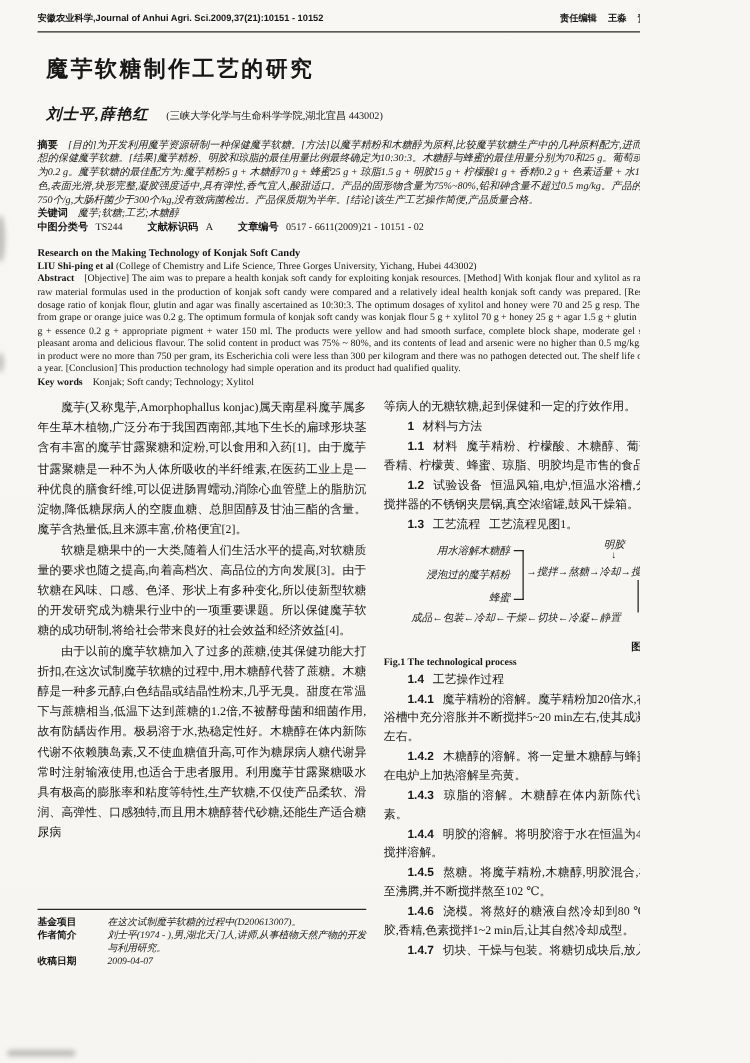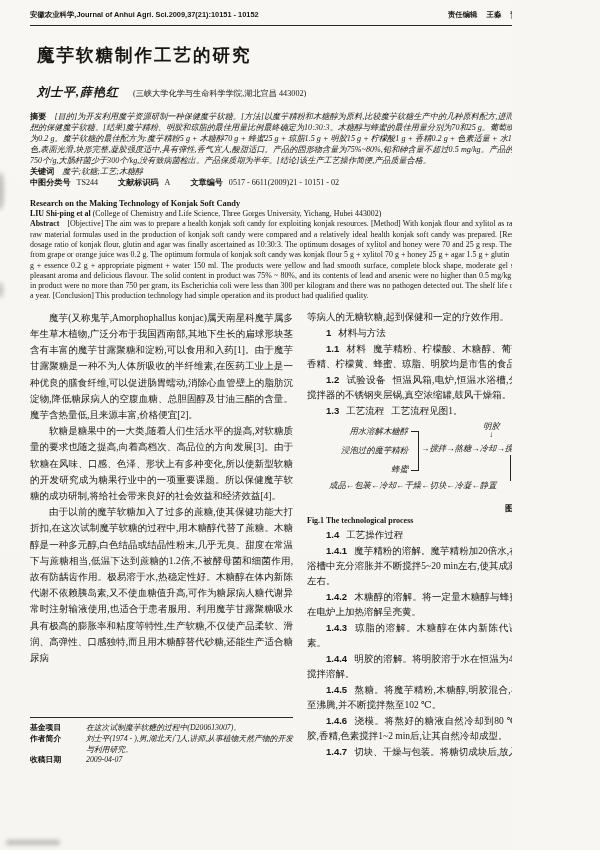--- a/index.html
+++ b/index.html
@@ -117,20 +117,23 @@
 
     <div class="en">
       <div class="en-title">Research on the Making Technology of Konjak Soft Candy</div>
       <div class="en-authors">
         <span class="nm">LIU Shi-ping et al</span>
         <span>(College of Chemistry and Life Science, Three Gorges University, Yichang, Hubei 443002)</span>
       </div>
       <div>
         <span class="lbl">Abstract</span><span>[Objective] The aim was to prepare a health konjak soft candy for exploiting konjak resources. [Method] With konjak flour and xylitol as raw materials, a few raw material formulas used in the production of konjak soft candy were compared and a relatively ideal health konjak soft candy was prepared. [Result] The optimum dosage ratio of konjak flour, glutin and agar was finally ascertained as 10:30:3. The optimum dosages of xylitol and honey were 70 and 25 g resp. The dosage of essence from grape or orange juice was 0.2 g. The optimum formula of konjak soft candy was konjak flour 5 g + xylitol 70 g + honey 25 g + agar 1.5 g + glutin 15 g + citric acid 1 g + essence 0.2 g + appropriate pigment + water 150 ml. The products were yellow and had smooth surface, complete block shape, moderate gel strength, elasticity, pleasant aroma and delicious flavour. The solid content in product was 75% ~ 80%, and its contents of lead and arsenic were no higher than 0.5 mg/kg. The total bacteria in product were no more than 750 per gram, its Escherichia coli were less than 300 per kilogram and there was no pathogen detected out. The shelf life of product was half a year. [Conclusion] This production technology had simple operation and its product had qualified quality.</span>
       </div>
+      <div>
+        <span class="lbl">Key words</span><span>Konjak; Soft candy; Technology; Xylitol</span>
+      </div>
     </div>
 
     <div class="cols">
       <div class="col left">
         <p>魔芋(又称鬼芋,Amorphophallus konjac)属天南星科魔芋属多年生草木植物,广泛分布于我国西南部,其地下生长的扁球形块茎含有丰富的魔芋甘露聚糖和淀粉,可以食用和入药[1]。由于魔芋甘露聚糖是一种不为人体所吸收的半纤维素,在医药工业上是一种优良的膳食纤维,可以促进肠胃蠕动,消除心血管壁上的脂肪沉淀物,降低糖尿病人的空腹血糖、总胆固醇及甘油三酯的含量。魔芋含热量低,且来源丰富,价格便宜[2]。</p>
         <p>软糖是糖果中的一大类,随着人们生活水平的提高,对软糖质量的要求也随之提高,向着高档次、高品位的方向发展[3]。由于软糖在风味、口感、色泽、形状上有多种变化,所以使新型软糖的开发研究成为糖果行业中的一项重要课题。所以保健魔芋软糖的成功研制,将给社会带来良好的社会效益和经济效益[4]。</p>
         <p>由于以前的魔芋软糖加入了过多的蔗糖,使其保健功能大打折扣,在这次试制魔芋软糖的过程中,用木糖醇代替了蔗糖。木糖醇是一种多元醇,白色结晶或结晶性粉末,几乎无臭。甜度在常温下与蔗糖相当,低温下达到蔗糖的1.2倍,不被酵母菌和细菌作用,故有防龋齿作用。极易溶于水,热稳定性好。木糖醇在体内新陈代谢不依赖胰岛素,又不使血糖值升高,可作为糖尿病人糖代谢异常时注射输液使用,也适合于患者服用。利用魔芋甘露聚糖吸水具有极高的膨胀率和粘度等特性,生产软糖,不仅使产品柔软、滑润、高弹性、口感独特,而且用木糖醇替代砂糖,还能生产适合糖尿病</p>
 
         <div class="footnote">
           <div class="fn-rule"></div>

